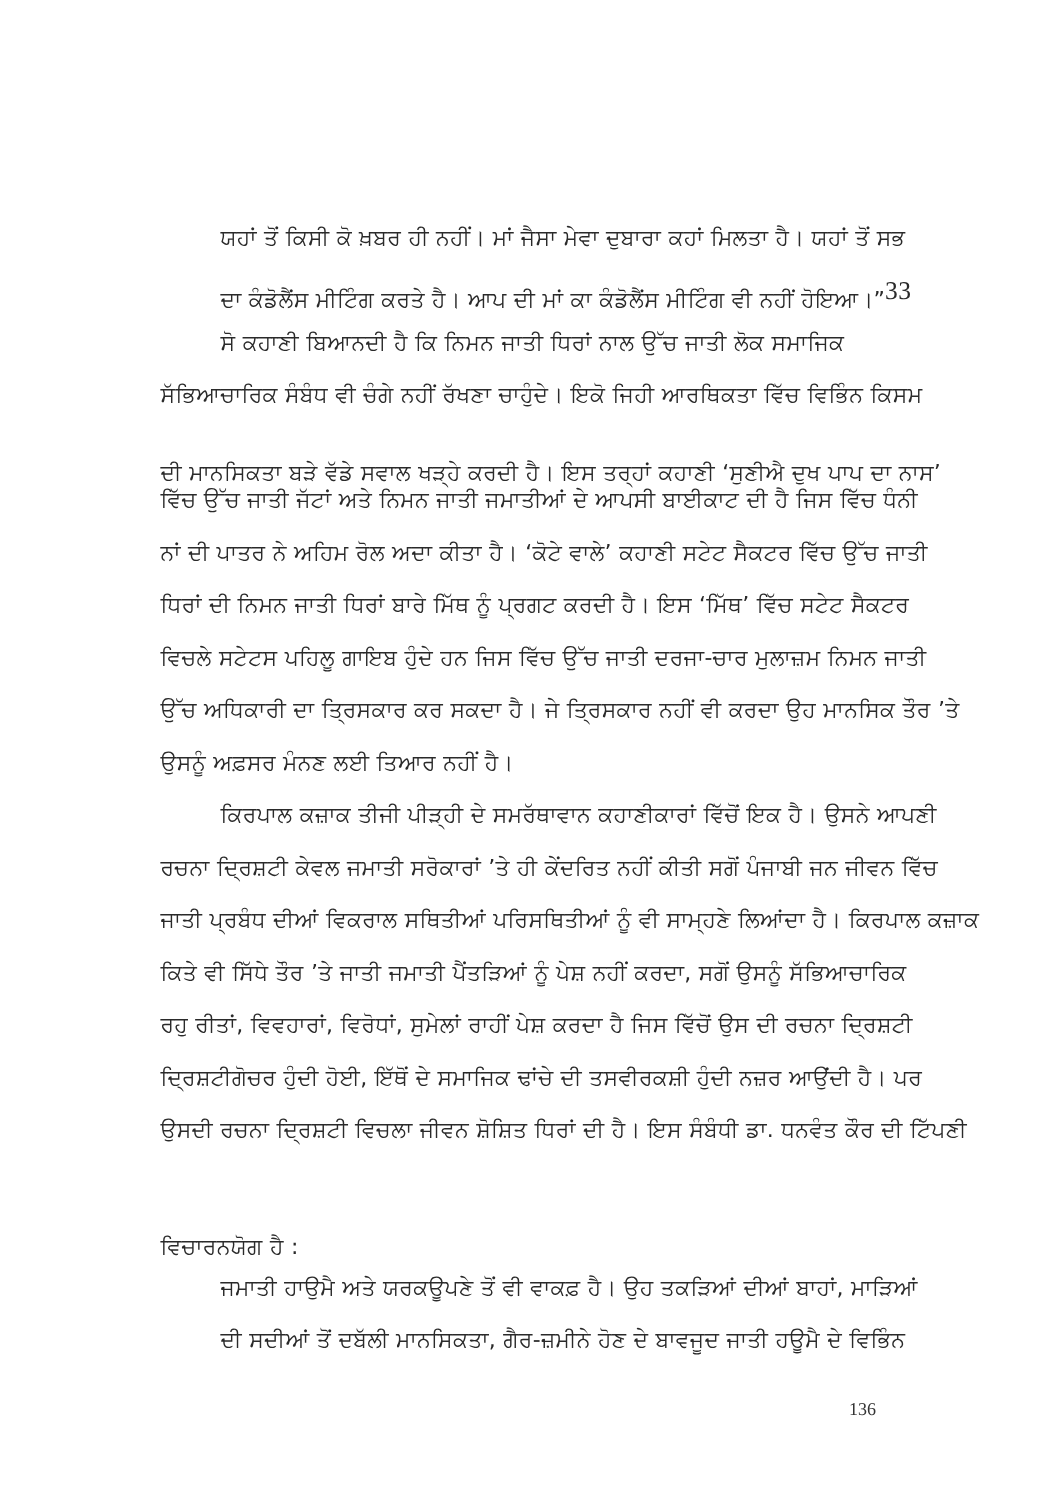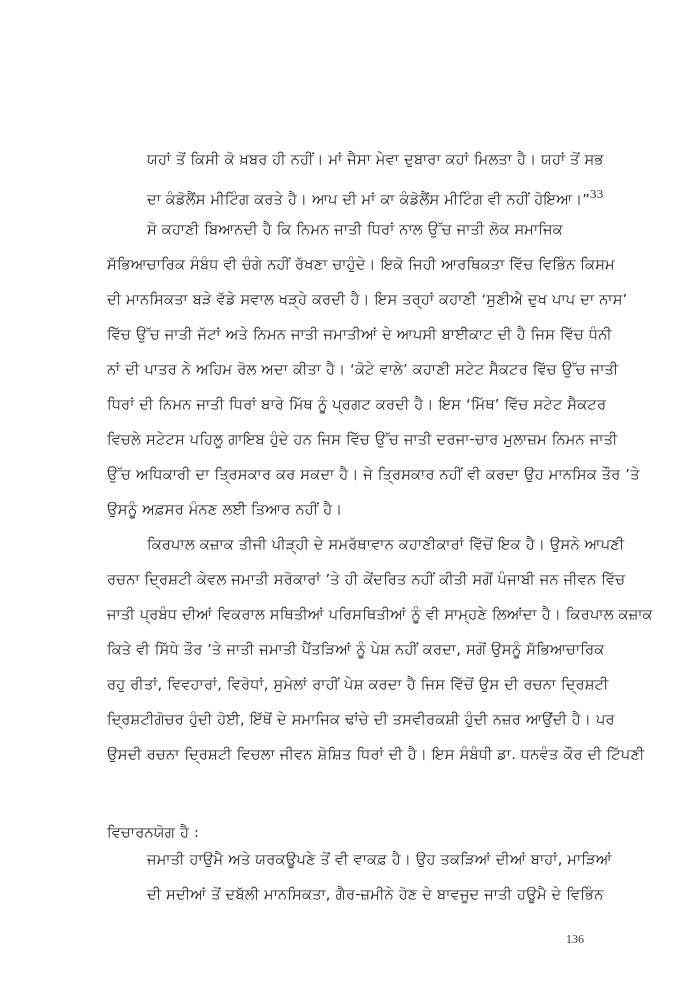--- a/index.html
+++ b/index.html
@@ -16,31 +16,31 @@
       white-space: nowrap;
       color: #2a2a2a;
       letter-spacing: 0.2px;
     }
     .l-full { left: 107px; text-align: center; }
     .l-ind { left: 147px; }
     .page-number {
       position: absolute; left: 566px; top: 932px;
       font-family: "Liberation Serif", serif; font-size: 12px; color: #333;
     }
-    sup { font-family: "Liberation Serif", serif; font-size: 13px; }
+    sup { font-family: "Liberation Serif", serif; font-size: 17px; }
   </style>
 </head>
 <body>
 
 <div class="page">
   <div class="line l-ind" style="top:149px">ਯਹਾਂ ਤੋਂ ਕਿਸੀ ਕੋ ਖ਼ਬਰ ਹੀ ਨਹੀਂ। ਮਾਂ ਜੈਸਾ ਮੇਵਾ ਦੁਬਾਰਾ ਕਹਾਂ ਮਿਲਤਾ ਹੈ। ਯਹਾਂ ਤੋਂ ਸਭ</div>
   <div class="line l-ind" style="top:184px"><span>ਦਾ ਕੰਡੋਲੈਂਸ ਮੀਟਿੰਗ ਕਰਤੇ ਹੈ। ਆਪ ਦੀ ਮਾਂ ਕਾ ਕੰਡੋਲੈਂਸ ਮੀਟਿੰਗ ਵੀ ਨਹੀਂ ਹੋਇਆ।”</span><sup>33</sup></div>
   <div class="line l-ind" style="top:219px">ਸੋ ਕਹਾਣੀ ਬਿਆਨਦੀ ਹੈ ਕਿ ਨਿਮਨ ਜਾਤੀ ਧਿਰਾਂ ਨਾਲ ਉੱਚ ਜਾਤੀ ਲੋਕ ਸਮਾਜਿਕ</div>
   <div class="line l-full" style="top:254px">ਸੱਭਿਆਚਾਰਿਕ ਸੰਬੰਧ ਵੀ ਚੰਗੇ ਨਹੀਂ ਰੱਖਣਾ ਚਾਹੁੰਦੇ। ਇਕੋ ਜਿਹੀ ਆਰਥਿਕਤਾ ਵਿੱਚ ਵਿਭਿੰਨ ਕਿਸਮ</div>
-  <div class="line l-full" style="top:289px">ਦੀ ਮਾਨਸਿਕਤਾ ਬੜੇ ਵੱਡੇ ਸਵਾਲ ਖੜ੍ਹੇ ਕਰਦੀ ਹੈ। ਇਸ ਤਰ੍ਹਾਂ ਕਹਾਣੀ ‘ਸੁਣੀਐ ਦੁਖ ਪਾਪ ਦਾ ਨਾਸ’</div>
+  <div class="line l-full" style="top:306px">ਦੀ ਮਾਨਸਿਕਤਾ ਬੜੇ ਵੱਡੇ ਸਵਾਲ ਖੜ੍ਹੇ ਕਰਦੀ ਹੈ। ਇਸ ਤਰ੍ਹਾਂ ਕਹਾਣੀ ‘ਸੁਣੀਐ ਦੁਖ ਪਾਪ ਦਾ ਨਾਸ’</div>
   <div class="line l-full" style="top:324px">ਵਿੱਚ ਉੱਚ ਜਾਤੀ ਜੱਟਾਂ ਅਤੇ ਨਿਮਨ ਜਾਤੀ ਜਮਾਤੀਆਂ ਦੇ ਆਪਸੀ ਬਾਈਕਾਟ ਦੀ ਹੈ ਜਿਸ ਵਿੱਚ ਧੰਨੀ</div>
   <div class="line l-full" style="top:394px">ਧਿਰਾਂ ਦੀ ਨਿਮਨ ਜਾਤੀ ਧਿਰਾਂ ਬਾਰੇ ਮਿੱਥ ਨੂੰ ਪ੍ਰਗਟ ਕਰਦੀ ਹੈ। ਇਸ ‘ਮਿੱਥ’ ਵਿੱਚ ਸਟੇਟ ਸੈਕਟਰ</div>
   <div class="line l-full" style="top:359px">ਨਾਂ ਦੀ ਪਾਤਰ ਨੇ ਅਹਿਮ ਰੋਲ ਅਦਾ ਕੀਤਾ ਹੈ। ‘ਕੋਟੇ ਵਾਲੇ’ ਕਹਾਣੀ ਸਟੇਟ ਸੈਕਟਰ ਵਿੱਚ ਉੱਚ ਜਾਤੀ</div>
   <div class="line l-full" style="top:429px">ਵਿਚਲੇ ਸਟੇਟਸ ਪਹਿਲੂ ਗਾਇਬ ਹੁੰਦੇ ਹਨ ਜਿਸ ਵਿੱਚ ਉੱਚ ਜਾਤੀ ਦਰਜਾ-ਚਾਰ ਮੁਲਾਜ਼ਮ ਨਿਮਨ ਜਾਤੀ</div>
   <div class="line l-full" style="top:499px">ਉਸਨੂੰ ਅਫ਼ਸਰ ਮੰਨਣ ਲਈ ਤਿਆਰ ਨਹੀਂ ਹੈ।</div>
   <div class="line l-full" style="top:464px">ਉੱਚ ਅਧਿਕਾਰੀ ਦਾ ਤ੍ਰਿਸਕਾਰ ਕਰ ਸਕਦਾ ਹੈ। ਜੇ ਤ੍ਰਿਸਕਾਰ ਨਹੀਂ ਵੀ ਕਰਦਾ ਉਹ ਮਾਨਸਿਕ ਤੌਰ ’ਤੇ</div>
   <div class="line l-ind" style="top:534px">ਕਿਰਪਾਲ ਕਜ਼ਾਕ ਤੀਜੀ ਪੀੜ੍ਹੀ ਦੇ ਸਮਰੱਥਾਵਾਨ ਕਹਾਣੀਕਾਰਾਂ ਵਿੱਚੋਂ ਇਕ ਹੈ। ਉਸਨੇ ਆਪਣੀ</div>
   <div class="line l-full" style="top:569px">ਰਚਨਾ ਦ੍ਰਿਸ਼ਟੀ ਕੇਵਲ ਜਮਾਤੀ ਸਰੋਕਾਰਾਂ ’ਤੇ ਹੀ ਕੇਂਦਰਿਤ ਨਹੀਂ ਕੀਤੀ ਸਗੋਂ ਪੰਜਾਬੀ ਜਨ ਜੀਵਨ ਵਿੱਚ</div>
   <div class="line l-full" style="top:604px">ਜਾਤੀ ਪ੍ਰਬੰਧ ਦੀਆਂ ਵਿਕਰਾਲ ਸਥਿਤੀਆਂ ਪਰਿਸਥਿਤੀਆਂ ਨੂੰ ਵੀ ਸਾਮ੍ਹਣੇ ਲਿਆਂਦਾ ਹੈ। ਕਿਰਪਾਲ ਕਜ਼ਾਕ</div>
   <div class="line l-full" style="top:639px">ਕਿਤੇ ਵੀ ਸਿੱਧੇ ਤੌਰ ’ਤੇ ਜਾਤੀ ਜਮਾਤੀ ਪੈਂਤੜਿਆਂ ਨੂੰ ਪੇਸ਼ ਨਹੀਂ ਕਰਦਾ, ਸਗੋਂ ਉਸਨੂੰ ਸੱਭਿਆਚਾਰਿਕ</div>

